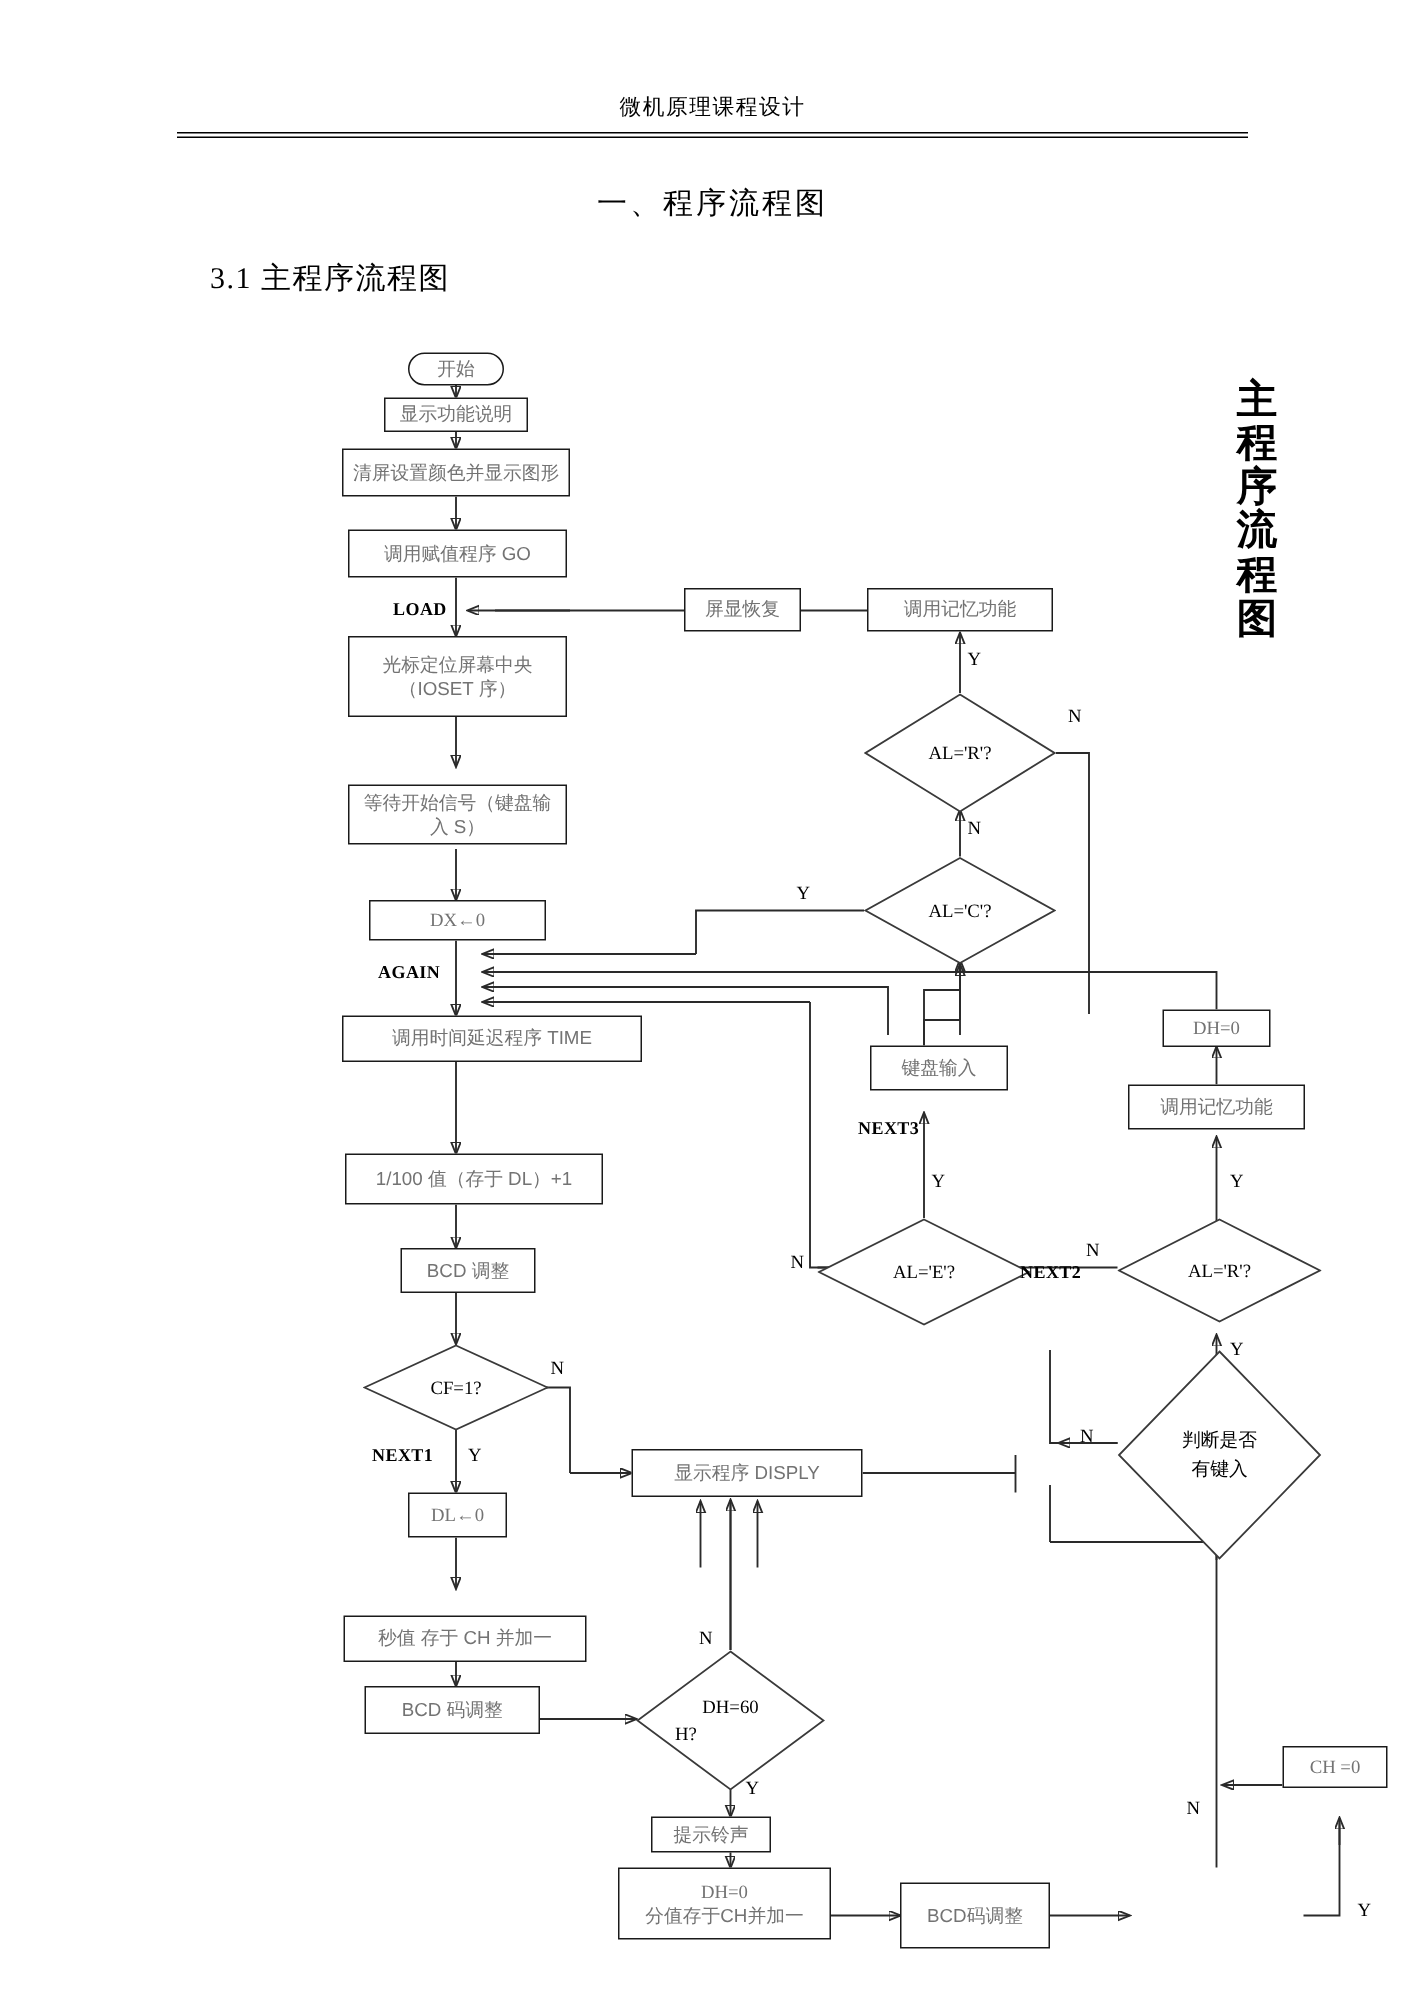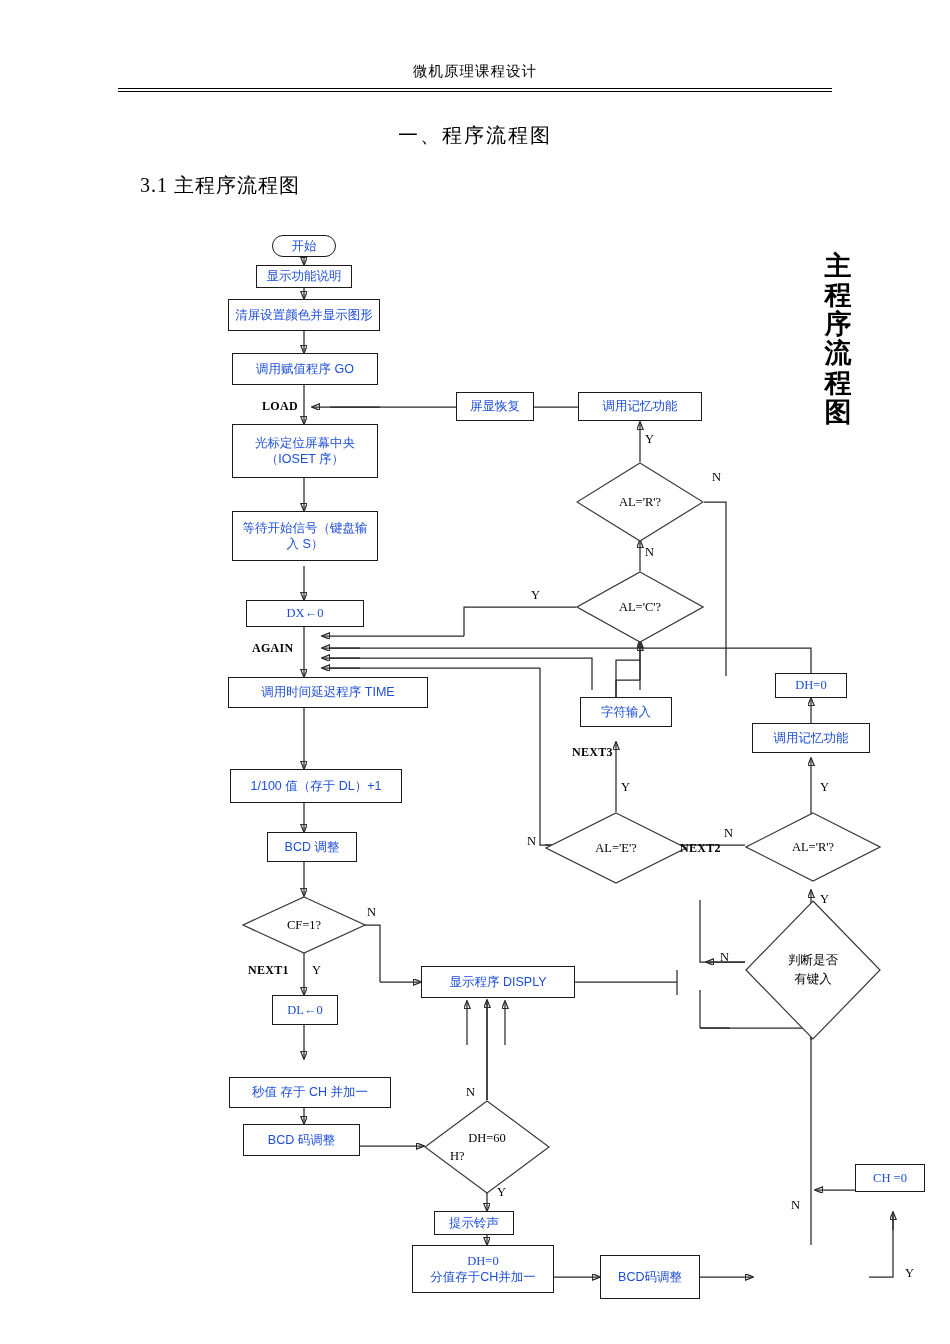--- a/index.html
+++ b/index.html
@@ -42,21 +42,21 @@
 
   
   .fc{position:absolute;left:0;top:0;width:950px;height:1344px;}
 
   .node{
     position:absolute;box-sizing:border-box;
     border:1.1px solid #1a1a1a;background:#fff;
     display:flex;align-items:center;justify-content:center;
     text-align:center;line-height:1.32;
     font-family:"Liberation Sans","DejaVu Sans",sans-serif;
-    font-size:12.5px;color:#1d4ed8;padding:1px 3px;
+    font-size:12.5px;color:#737373;padding:1px 3px;
   }
   .node.serif{font-family:"Liberation Serif","DejaVu Serif",serif;}
   .node.term{border-radius:12px;}
 
   .diamond{
     position:absolute;box-sizing:border-box;
   }
   .diamond .dshape{
     position:absolute;left:0;top:0;width:100%;height:100%;
   }
@@ -218,21 +218,21 @@
     <div class="node" style="left:256px;top:265px;width:96px;height:23px;">显示功能说明</div>
 
     <div class="node" style="left:228px;top:299px;width:152px;height:32px;">清屏设置颜色并显示图形</div>
 
     <div class="node" style="left:232px;top:353px;width:146px;height:32px;">调用赋值程序 GO</div>
 
     <div class="flabel" style="left:262px;top:399px;">LOAD</div>
 
     <div class="node" style="left:232px;top:424px;width:146px;height:54px;padding:0 8px;">光标定位屏幕中央（IOSET 序）</div>
 
-    <div class="node" style="left:232px;top:511px;width:146px;height:50px;padding:0 8px;">等待开始信号（键盘输入 S）</div>
+    <div class="node" style="left:232px;top:523px;width:146px;height:40px;padding:0 8px;">等待开始信号（键盘输入 S）</div>
 
     <div class="node serif" style="left:246px;top:600px;width:118px;height:27px;">DX←0</div>
 
     <div class="flabel" style="left:252px;top:641px;">AGAIN</div>
 
     <div class="node" style="left:228px;top:677px;width:200px;height:31px;">调用时间延迟程序 TIME</div>
 
     <div class="node" style="left:230px;top:769px;width:172px;height:34px;">1/100 值（存于 DL）+1</div>
 
     <div class="node" style="left:267px;top:832px;width:90px;height:30px;">BCD 调整</div>
@@ -296,21 +296,21 @@
 
     <div class="diamond" style="left:576px;top:571px;width:128px;height:72px;">
       <svg class="dshape" viewBox="0 0 128 72" preserveAspectRatio="none">
         <polygon points="64,1 127,36 64,71 1,36" fill="#fff" stroke="#3a3a3a" stroke-width="1.2"></polygon>
       </svg>
       <div class="dlabel">AL='C'?</div>
     </div>
     <div class="ylabel" style="left:531px;top:588px;">Y</div>
     <div class="ylabel" style="left:645px;top:545px;">N</div>
 
-    <div class="node" style="left:580px;top:697px;width:92px;height:30px;">字符输入</div>
+    <div class="node" style="left:580px;top:697px;width:92px;height:30px;">键盘输入</div>
     <div class="flabel" style="left:572px;top:745px;">NEXT3</div>
 
     <div class="node serif" style="left:775px;top:673px;width:72px;height:25px;">DH=0</div>
 
     <div class="node" style="left:752px;top:723px;width:118px;height:30px;">调用记忆功能</div>
 
     <div class="diamond" style="left:545px;top:812px;width:142px;height:72px;">
       <svg class="dshape" viewBox="0 0 142 72" preserveAspectRatio="none">
         <polygon points="71,1 141,36 71,71 1,36" fill="#fff" stroke="#3a3a3a" stroke-width="1.2"></polygon>
       </svg>

